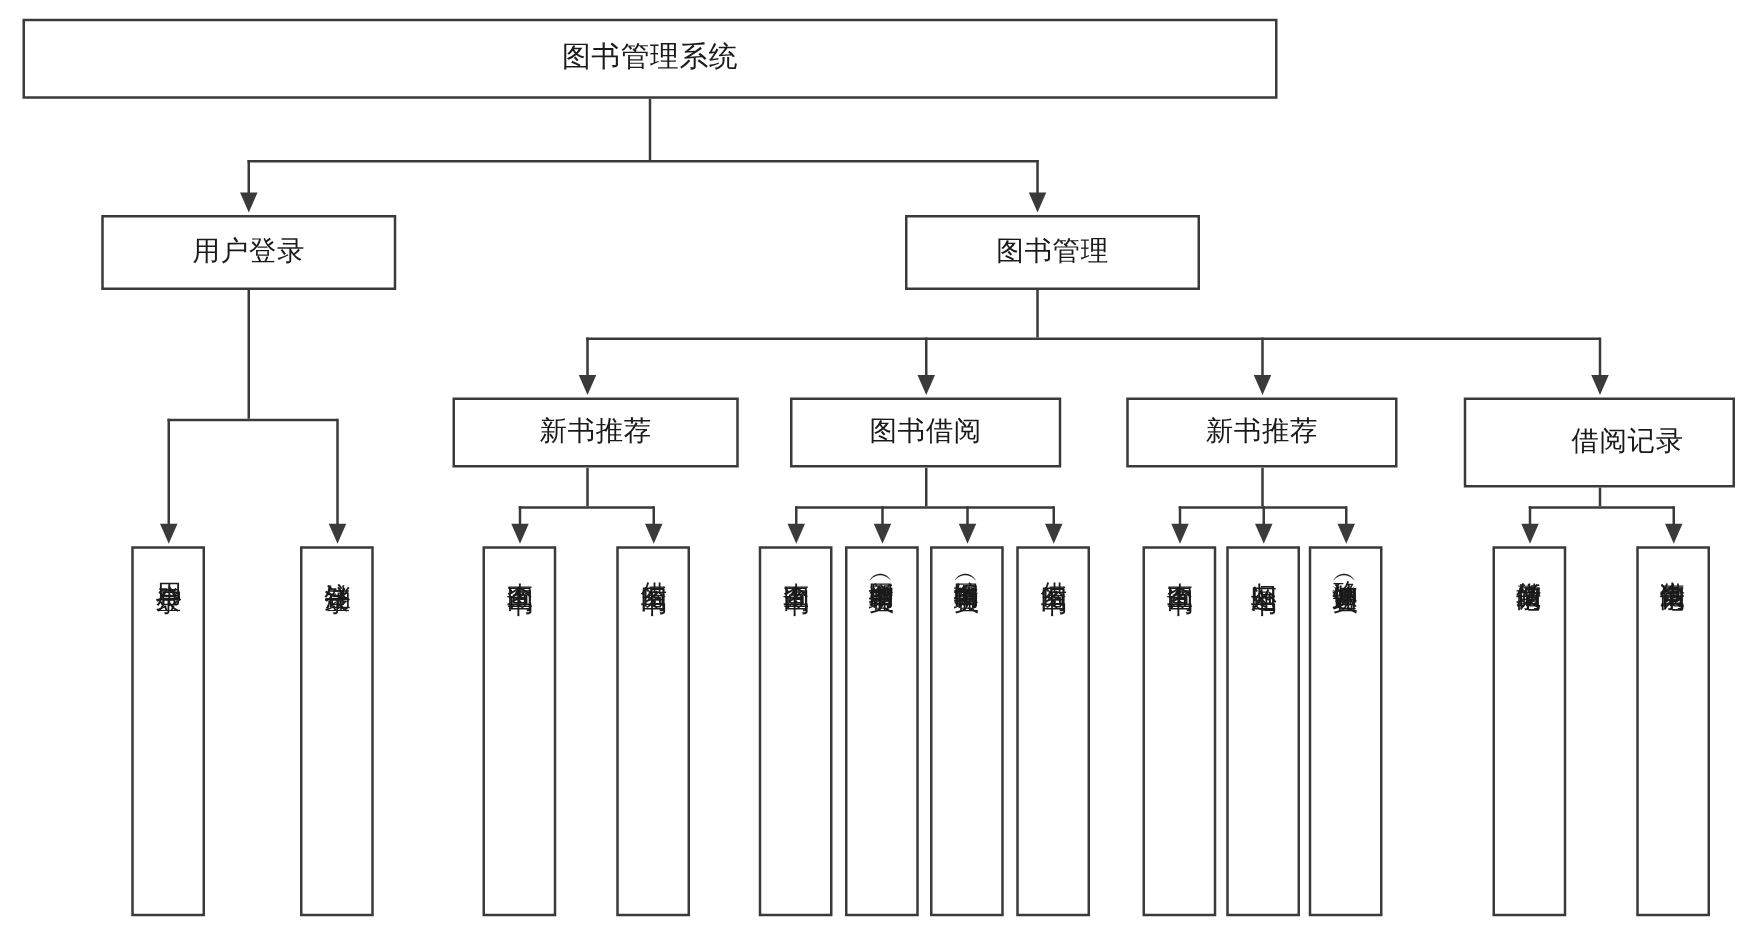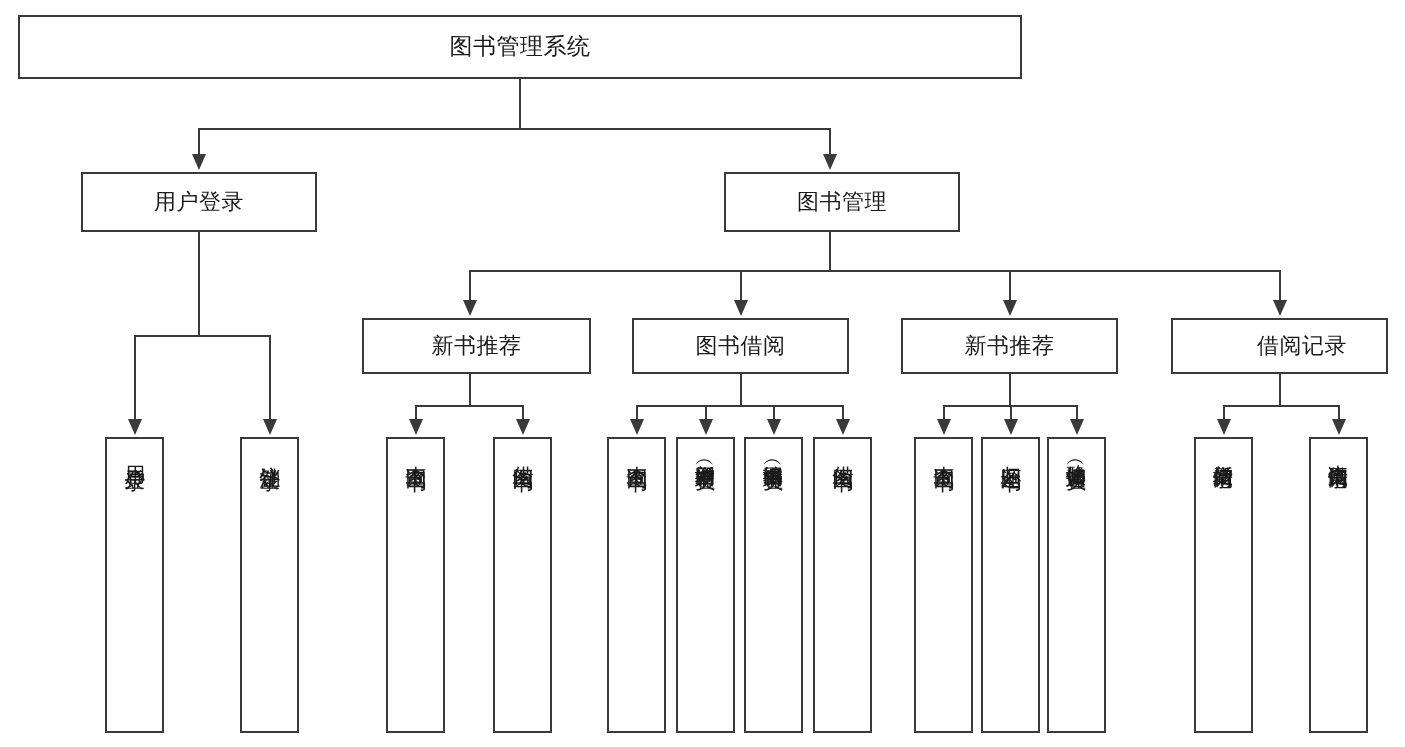--- a/index.html
+++ b/index.html
@@ -172,21 +172,21 @@
 
   <div class="node h" style="left:362px; top:318px; width:229px; height:56px;">
     <span class="node-label">新书推荐</span>
   </div>
   <div class="node h" style="left:632px; top:318px; width:217px; height:56px;">
     <span class="node-label">图书借阅</span>
   </div>
   <div class="node h" style="left:901px; top:318px; width:217px; height:56px;">
     <span class="node-label">新书推荐</span>
   </div>
-  <div class="node h" style="left:1171px; top:318px; width:217px; height:56px;padding-left:45px;">
+  <div class="node h" style="left:1171px; top:318px; width:217px; height:72px;padding-left:45px;">
     <span class="node-label">借阅记录</span>
   </div>
 
   <div class="node v" style="left:105px; top:437px; width:59px; height:296px;">
     <span class="node-label">用户登录</span>
   </div>
   <div class="node v" style="left:240px; top:437px; width:59px; height:296px;">
     <span class="node-label">注销登录</span>
   </div>
 

